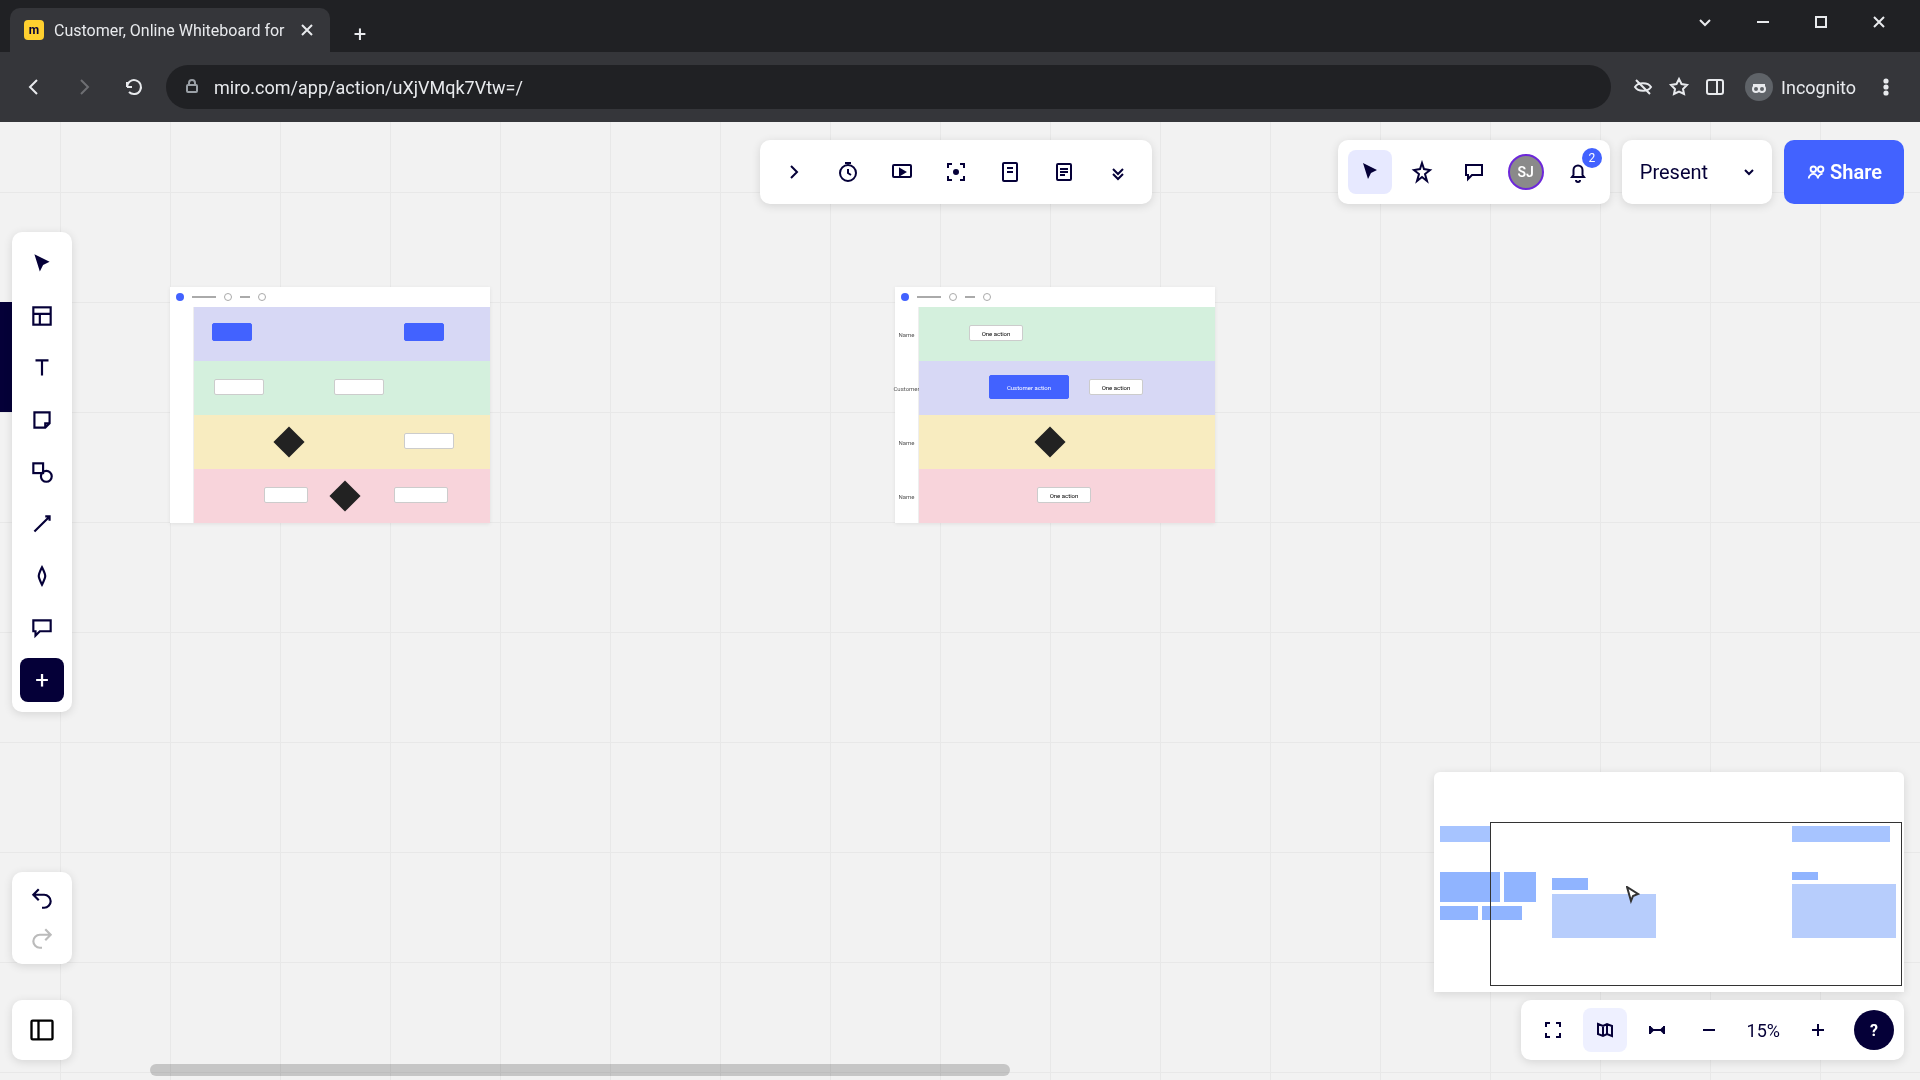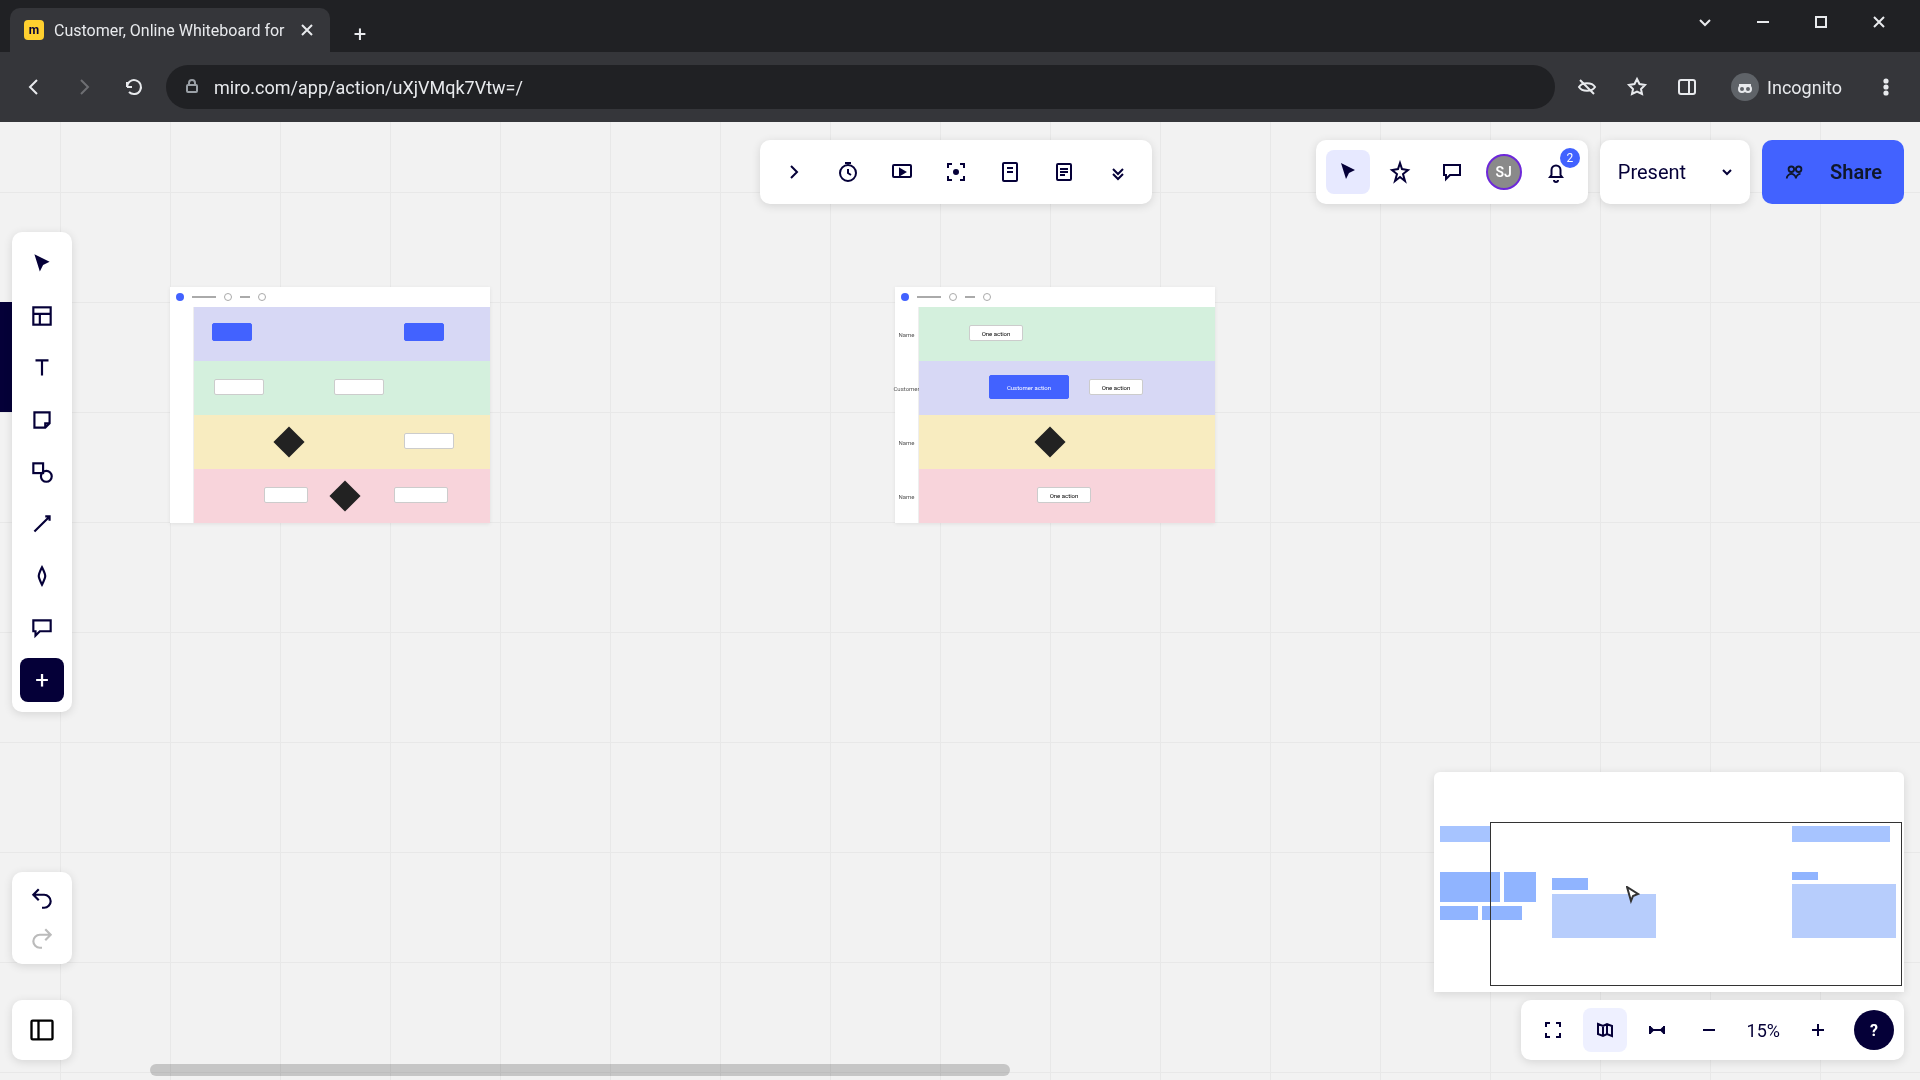--- a/index.html
+++ b/index.html
@@ -14,21 +14,21 @@
 .tab .close { width: 18px; height: 18px; display: flex; align-items: center; justify-content: center; color: #e8eaed; cursor: pointer; }
 .new-tab { width: 36px; height: 36px; display: flex; align-items: center; justify-content: center; color: #e8eaed; margin-left: 12px; cursor: pointer; font-size: 22px; }
 .window-controls { position: absolute; top: 0; right: 0; height: 44px; display: flex; align-items: center; gap: 28px; padding-right: 26px; color: #e8eaed; }
 .win-btn { width: 30px; height: 30px; display: flex; align-items: center; justify-content: center; cursor: pointer; }
 
 .nav-bar { height: 70px; background: #35363a; display: flex; align-items: center; padding: 0 16px; gap: 14px; }
 .nav-btn { width: 36px; height: 36px; display: flex; align-items: center; justify-content: center; color: #e8eaed; border-radius: 50%; cursor: pointer; }
 .nav-btn.disabled { color: #6e6f73; }
 .address-bar { flex: 1; height: 44px; background: #202124; border-radius: 22px; display: flex; align-items: center; padding: 0 18px; color: #e8eaed; font-size: 18px; gap: 14px; }
 .lock-icon { color: #9aa0a6; }
-.nav-right { display: flex; align-items: center; gap: 14px; }
+.nav-right { display: flex; align-items: center; }
 .incognito-chip { display: flex; align-items: center; gap: 8px; color: #e8eaed; font-size: 18px; padding: 6px 12px; border-radius: 20px; }
 .incognito-chip .ico { width: 28px; height: 28px; border-radius: 14px; background: #5f6368; display: flex; align-items: center; justify-content: center; }
 
 
 .app { position: relative; width: 100%; height: calc(1080px - 122px); background: #f2f2f2; background-image: linear-gradient(#e8e8e8 1px, transparent 1px), linear-gradient(90deg, #e8e8e8 1px, transparent 1px); background-size: 110px 110px; background-position: -50px -40px; }
 
 
 .tl-toolbar { position: absolute; top: 18px; left: 12px; display: flex; align-items: center; background: #fff; border-radius: 10px; box-shadow: 0 2px 10px rgba(0,0,0,.12); height: 64px; padding: 0 14px; gap: 18px; }
 .miro-logo { font-weight: 700; font-size: 30px; color: #050038; letter-spacing: -1px; }
 .board-title { font-size: 22px; color: #050038; padding: 0 6px; }
@@ -41,21 +41,21 @@
 
 
 .tr-toolbar { position: absolute; top: 18px; right: 16px; display: flex; align-items: center; gap: 12px; }
 .tr-group { display: flex; align-items: center; background: #fff; border-radius: 10px; box-shadow: 0 2px 10px rgba(0,0,0,.12); height: 64px; padding: 0 10px; gap: 8px; }
 .tr-btn { width: 44px; height: 44px; display: flex; align-items: center; justify-content: center; cursor: pointer; color: #050038; border-radius: 8px; position: relative; }
 .tr-btn.selected { background: #e7e9ff; }
 .avatar { width: 36px; height: 36px; border-radius: 50%; background: #8a8a8a; color: #fff; font-size: 14px; font-weight: 600; display: flex; align-items: center; justify-content: center; border: 2px solid #6d28d9; }
 .badge { position: absolute; top: -2px; right: -2px; min-width: 20px; height: 20px; border-radius: 10px; background: #4262ff; color: #fff; font-size: 12px; display: flex; align-items: center; justify-content: center; padding: 0 4px; }
 .present-btn { height: 64px; display: flex; align-items: center; background: #fff; border-radius: 10px; box-shadow: 0 2px 10px rgba(0,0,0,.12); padding: 0 8px 0 18px; gap: 26px; font-size: 20px; color: #050038; cursor: pointer; }
 .present-btn .caret { width: 30px; display: flex; justify-content: center; }
-.share-btn { height: 64px; display: flex; align-items: center; background: #4262ff; color: #0f172a; border-radius: 10px; padding: 0 22px; gap: 24px; font-size: 20px; font-weight: 600; cursor: pointer; }
+.share-btn { height: 64px; display: flex; align-items: center; background: #4262ff; color: #ffffff; border-radius: 10px; padding: 0 22px; gap: 2px; font-size: 20px; font-weight: 600; cursor: pointer; }
 
 
 .lv-toolbar { position: absolute; top: 110px; left: 12px; width: 60px; background: #fff; border-radius: 10px; box-shadow: 0 2px 10px rgba(0,0,0,.12); display: flex; flex-direction: column; align-items: center; padding: 10px 0; gap: 8px; }
 .lv-btn { width: 44px; height: 44px; display: flex; align-items: center; justify-content: center; cursor: pointer; color: #050038; border-radius: 8px; }
 .lv-btn svg { width: 26px; height: 26px; }
 .lv-add { width: 44px; height: 44px; background: #050038; color: #fff; border-radius: 8px; display: flex; align-items: center; justify-content: center; font-size: 24px; }
 .lv-undo-group { position: absolute; left: 12px; top: 750px; width: 60px; background: #fff; border-radius: 10px; box-shadow: 0 2px 10px rgba(0,0,0,.12); display: flex; flex-direction: column; align-items: center; padding: 8px 0; gap: 4px; overflow: hidden; height: 92px;}
 .lv-panel-btn { position: absolute; left: 12px; bottom: 20px; width: 60px; height: 60px; background: #fff; border-radius: 10px; box-shadow: 0 2px 10px rgba(0,0,0,.12); display: flex; align-items: center; justify-content: center; cursor: pointer; }
 
 

